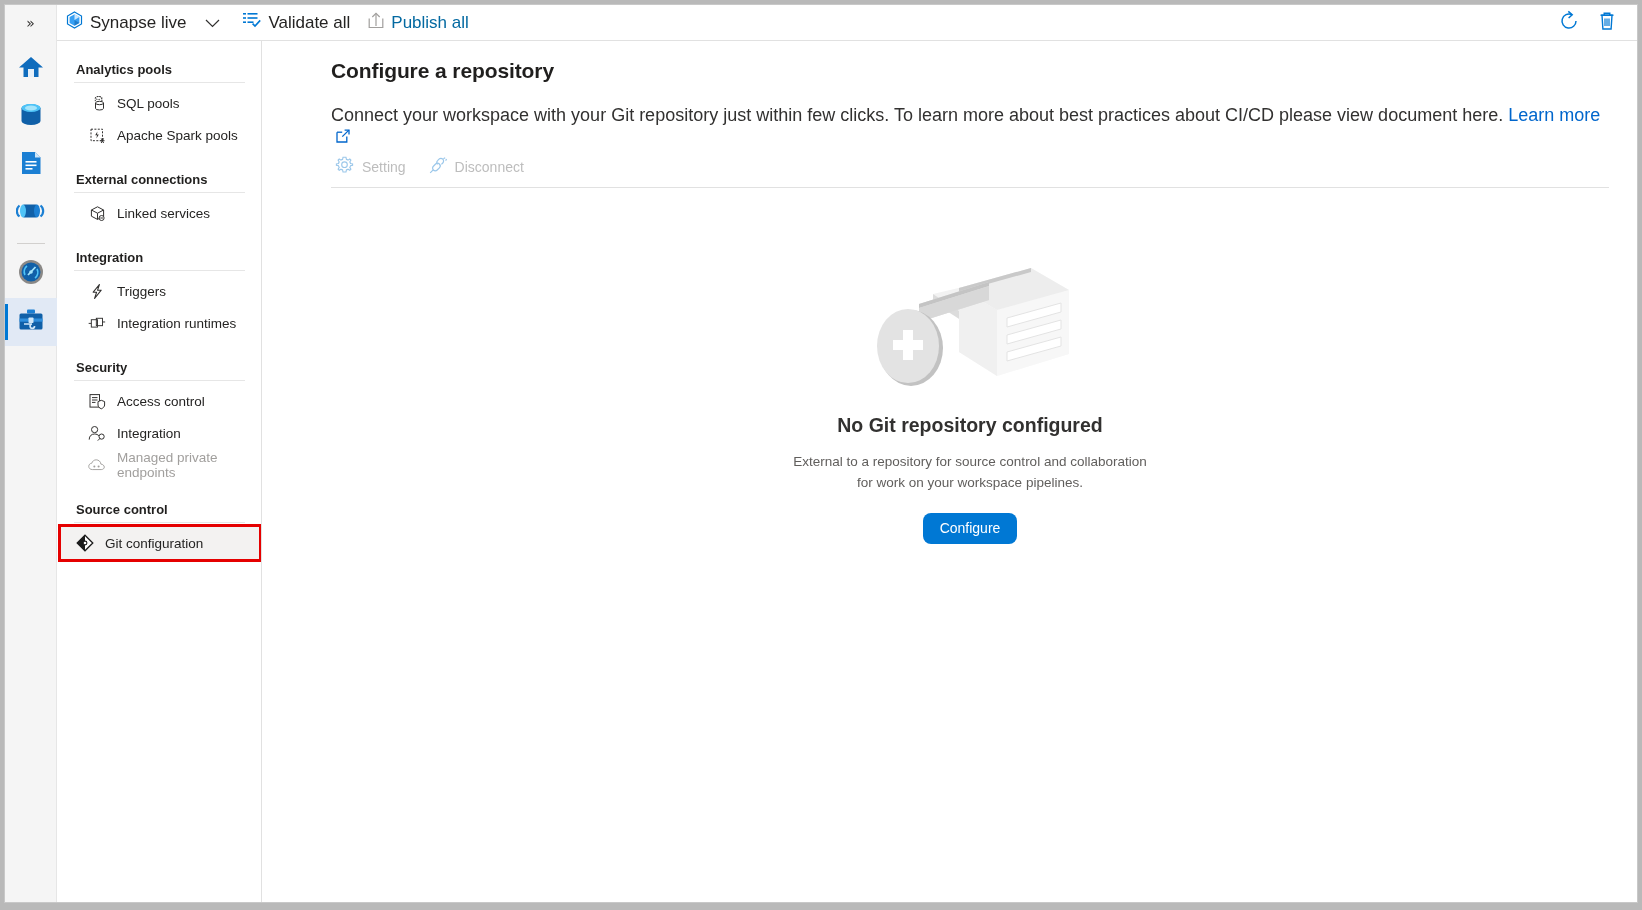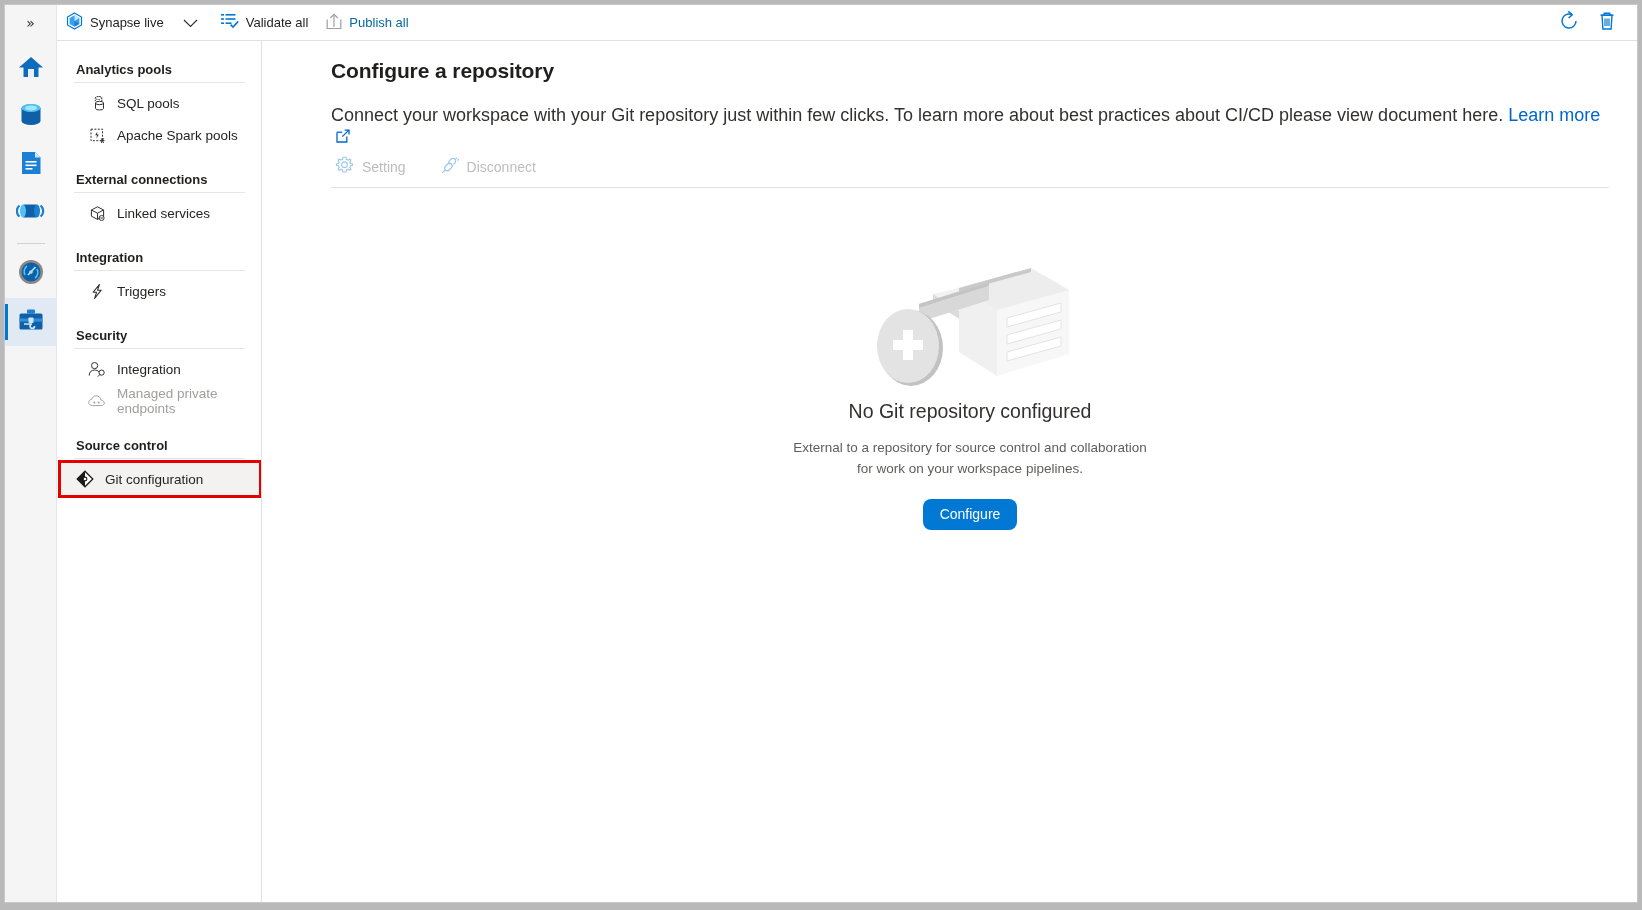--- a/index.html
+++ b/index.html
@@ -34,21 +34,21 @@
   }
   .chev-dbl {
     font-size: 14px; color: #323130; line-height: 1;
     font-family: "DejaVu Sans", sans-serif;
     cursor: pointer;
   }
   .tb-group { display: flex; align-items: center; height: 36px; }
   .tb-item {
     display: flex; align-items: center; gap: 7px;
     height: 36px; padding: 0 9px;
-    font-size: 13px; color: #252423; cursor: pointer; white-space: nowrap;
+    font-size: 17px; color: #252423; cursor: pointer; white-space: nowrap;
   }
   .tb-item.disabled { color: #0369a1; cursor: default; }
   .tb-caret { padding: 0 14px 0 10px; display:flex; align-items:center; cursor:pointer;}
   .topbar-right {
     margin-left: auto; display: flex; align-items: center; gap: 6px;
     padding-right: 14px;
   }
   .tb-icon-btn {
     width: 32px; height: 32px; display:flex; align-items:center; justify-content:center;
     cursor: pointer; border-radius: 2px;
@@ -121,40 +121,41 @@
     margin-bottom: 22px;
   }
   .page-desc {
     font-size: 18px; color: #323130; line-height: 20px;
     margin-bottom: 9px;
   }
   .link { color: #0066cc; text-decoration: none; cursor: pointer; }
   .ext-ico { display:inline-block; vertical-align: -2px; margin-left: 5px; }
 
   .cmdbar {
-    display: flex; align-items: center; gap: 26px;
+    display: flex; align-items: center; gap: 14px;
     height: 32px;
     border-bottom: 1px solid #e1e1e1;
     padding-bottom: 9px;
     margin-top: 8px;
   }
   .cmd-item {
     display: flex; align-items: center; gap: 8px;
     font-size: 14px; color: #bdbdbd; cursor: default;
     padding: 2px 4px;
   }
 
   
   .empty {
     display: flex; flex-direction: column; align-items: center;
     margin-top: 62px;
   }
   .empty-art { width: 230px; height: 150px; }
   .empty-title {
-    font-size: 19.5px; color: #323130; font-weight: normal;
+    font-size: 19.5px; color: #323130; font-weight: bold;
+    margin-top: 14px;
   }
   .empty-sub {
     font-size: 13.5px; color: #605e5c; text-align: center;
     line-height: 21px; margin-top: 14px;
   }
   .btn-primary {
     margin-top: 20px;
     background: #0078d4; color: #ffffff;
     border: none; border-radius: 8px;
     font-family: "Liberation Sans", sans-serif;
@@ -365,24 +366,44 @@
 
     <div class="tree-group-label">Integration</div>
     <div class="tree-item">
       <span class="tree-icon">
         <svg width="17" height="17" viewBox="0 0 17 17">
           <path d="M10.4 1.5 L4.2 9.2 L7.6 9.2 L5.6 15.5 L12.2 7.2 L8.6 7.2 Z" fill="none" stroke="#323130" stroke-width="1.1" stroke-linejoin="round"></path>
         </svg>
       </span>
       <span>Triggers</span>
     </div>
+    <div class="tree-item">
+      <span class="tree-icon">
+        <svg width="19" height="17" viewBox="0 0 19 17">
+          <rect x="3.5" y="4.5" width="6.5" height="7.8" fill="none" stroke="#323130" stroke-width="1"></rect>
+          <rect x="8.8" y="3" width="6.5" height="7.8" fill="none" stroke="#323130" stroke-width="1"></rect>
+          <path d="M0.7 8.4 L3.5 8.4 M15.3 6.9 L18.1 6.9" stroke="#323130" stroke-width="1"></path>
+        </svg>
+      </span>
+      <span>Integration runtimes</span>
+    </div>
 
     <div class="tree-spacer"></div>
 
     <div class="tree-group-label">Security</div>
+    <div class="tree-item">
+      <span class="tree-icon">
+        <svg width="18" height="17" viewBox="0 0 18 17">
+          <rect x="2" y="1.6" width="9.5" height="12.5" fill="none" stroke="#323130" stroke-width="1"></rect>
+          <path d="M4 4.6 L9.5 4.6 M4 7 L9.5 7 M4 9.4 L7.5 9.4" stroke="#323130" stroke-width="1"></path>
+          <path d="M13.3 7.3 L16.6 8.6 L16.6 12 C16.6 13.8 15 15.1 13.3 15.8 C11.6 15.1 10 13.8 10 12 L10 8.6 Z" fill="#ffffff" stroke="#323130" stroke-width="1"></path>
+        </svg>
+      </span>
+      <span>Access control</span>
+    </div>
     <div class="tree-item">
       <span class="tree-icon">
         <svg width="18" height="17" viewBox="0 0 18 17">
           <circle cx="6.6" cy="4.6" r="3.1" fill="none" stroke="#323130" stroke-width="1"></circle>
           <path d="M1.2 14.6 C1.2 10.8 3.6 9 6.6 9 C8.4 9 10 9.7 11 10.9" fill="none" stroke="#323130" stroke-width="1"></path>
           <circle cx="13.6" cy="11.6" r="2.6" fill="none" stroke="#323130" stroke-width="1"></circle>
           <path d="M12 13.4 L9.8 15.6" stroke="#323130" stroke-width="1"></path>
         </svg>
       </span>
       <span>Integration</span>

